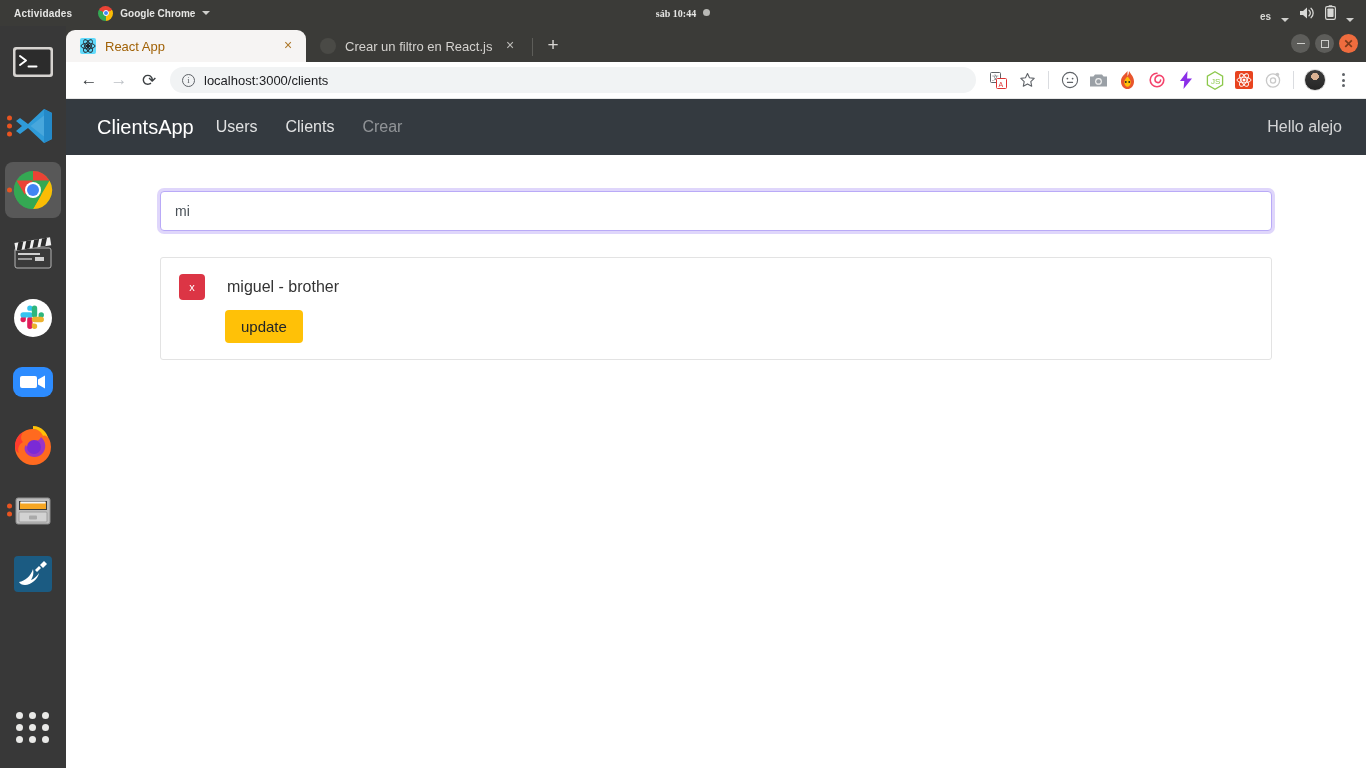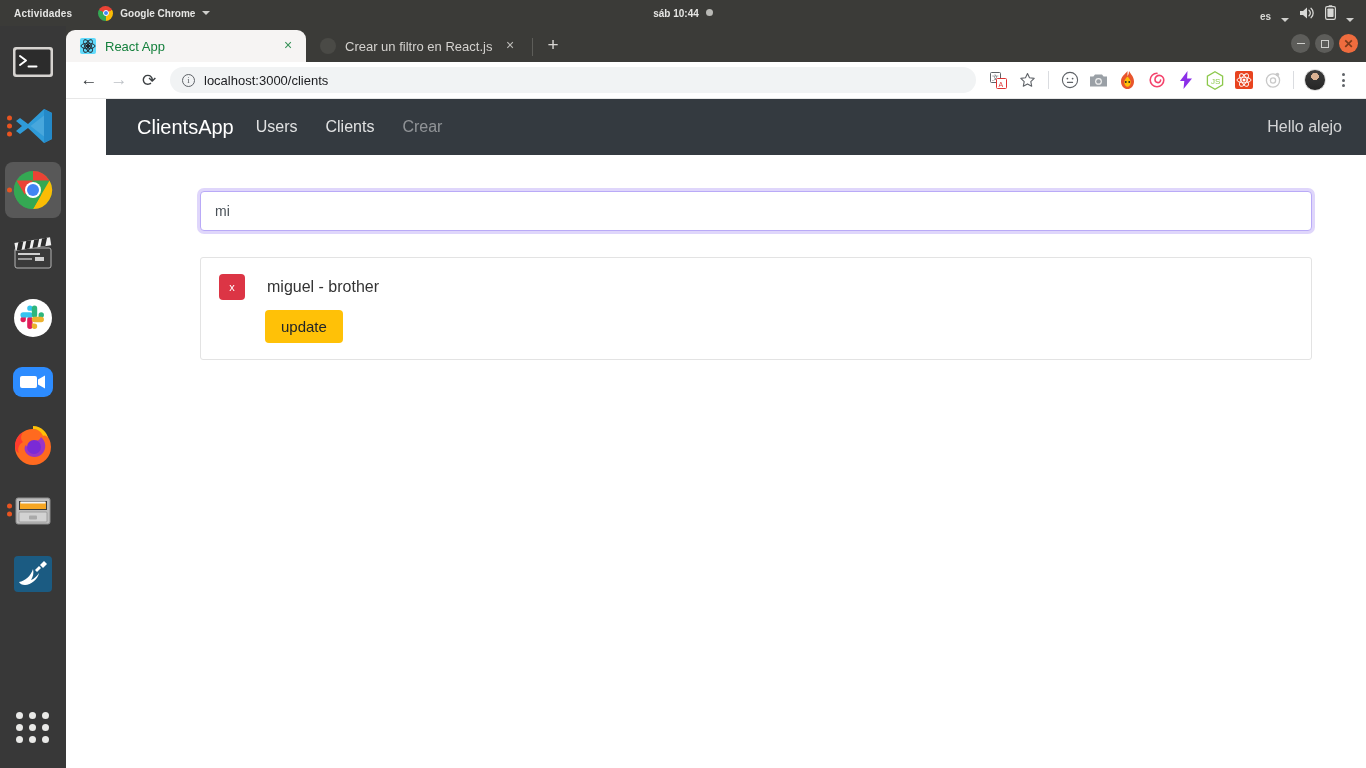--- a/index.html
+++ b/index.html
@@ -38,20 +38,21 @@
   }
   .caret-down {
     width: 0; height: 0;
     border-left: 4.5px solid transparent;
     border-right: 4.5px solid transparent;
     border-top: 4.5px solid #cfcfcc;
   }
   #topbar .clock {
     position: absolute; left: 0; right: 0; text-align: center;
     pointer-events: none;
+    font-family: Liberation Serif, serif;
   }
   #topbar .clock .dot {
     display: inline-block; width: 7px; height: 7px; border-radius: 50%;
     background: #b9b9b5; margin-left: 7px; vertical-align: 1px;
   }
   #topbar .tray {
     position: absolute; right: 12px; display: flex; align-items: flex-end; gap: 10px;
   }
   #topbar .tray .lang { color: #d8d8d5; }
   .icn { display: inline-block; }
@@ -94,21 +95,21 @@
     position: relative;
     height: 36px; background: #3b3b38;
     display: flex; align-items: flex-end;
   }
   .tab {
     height: 32px; display: flex; align-items: center;
     padding: 0 10px 0 14px; gap: 9px;
     font-size: 13px; max-width: 240px;
   }
   .tab.active {
-    background: #f6f4f3; color: #15803d;
+    background: #f6f4f3; color: #a16207;
     border-radius: 9px 9px 0 0; width: 258px;
   }
   .tab.inactive { color: #d4d2cf; width: 222px; }
   .favicon-react {
     width: 16px; height: 16px; flex: 0 0 16px;
     background: #61dafb; border-radius: 2px;
     position: relative;
   }
   .favicon-react::before {
     content: ""; position: absolute; inset: 0;
@@ -180,21 +181,21 @@
   .avatar {
     width: 22px; height: 22px; border-radius: 50%;
     background: radial-gradient(circle at 50% 32%, #d9b193 0 22%, transparent 23%),
                 linear-gradient(#3b3b3b, #262626);
     overflow: hidden; position: relative; border:1px solid #e0e0e0;
   }
   .kebab { display:flex; flex-direction:column; gap:2.5px; }
   .kebab i { width:3px;height:3px;border-radius:50%;background:#5f6368;display:block; }
 
   
-  #page { height: 668px; background: #fff; overflow: hidden; margin-left: 40px; }
+  #page { height: 668px; background: #fff; overflow: hidden; }
   #navbar {
     height: 56px; background: #343a40;
     display: flex; align-items: center; padding: 0 16px;
   }
   .brand {
     color: #fff; font-size: 20px; margin-right: 22px; margin-left: 15px;
   }
   .nav-links { display: flex; align-items: center; gap: 28px; }
   .nav-link { color: rgba(255,255,255,.85); font-size: 16px; }
   .nav-link.muted { color: rgba(255,255,255,.45); }

